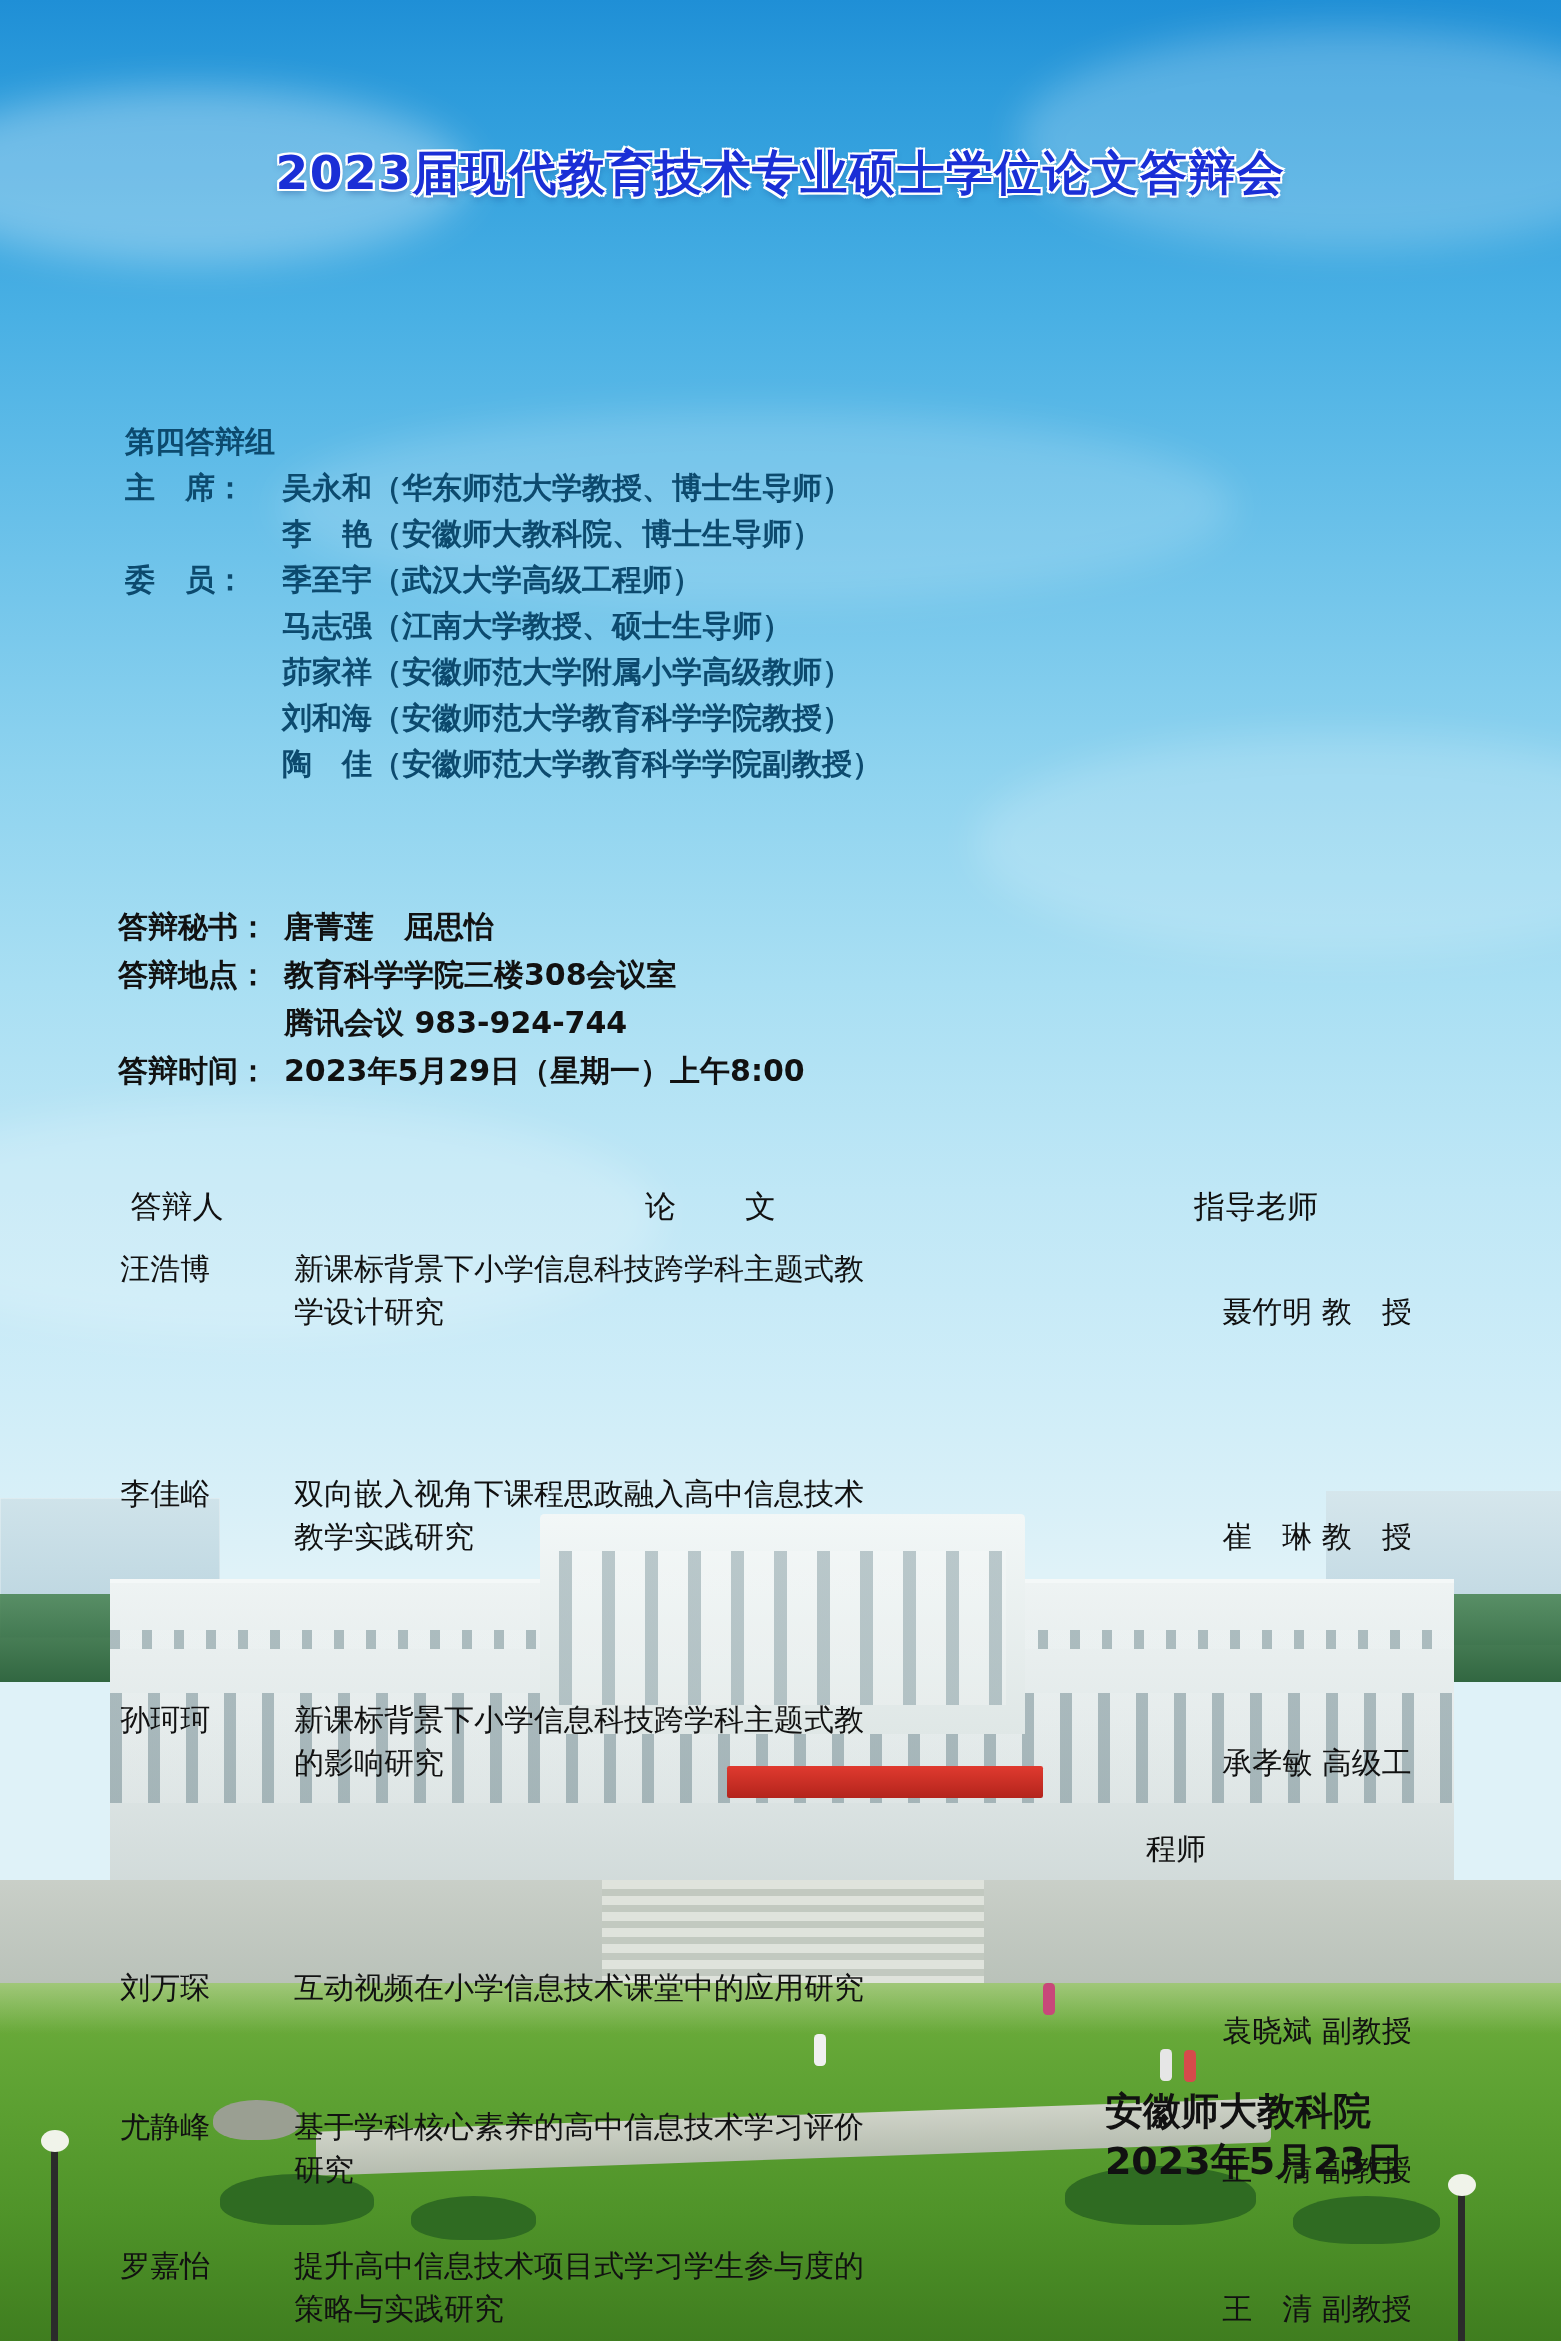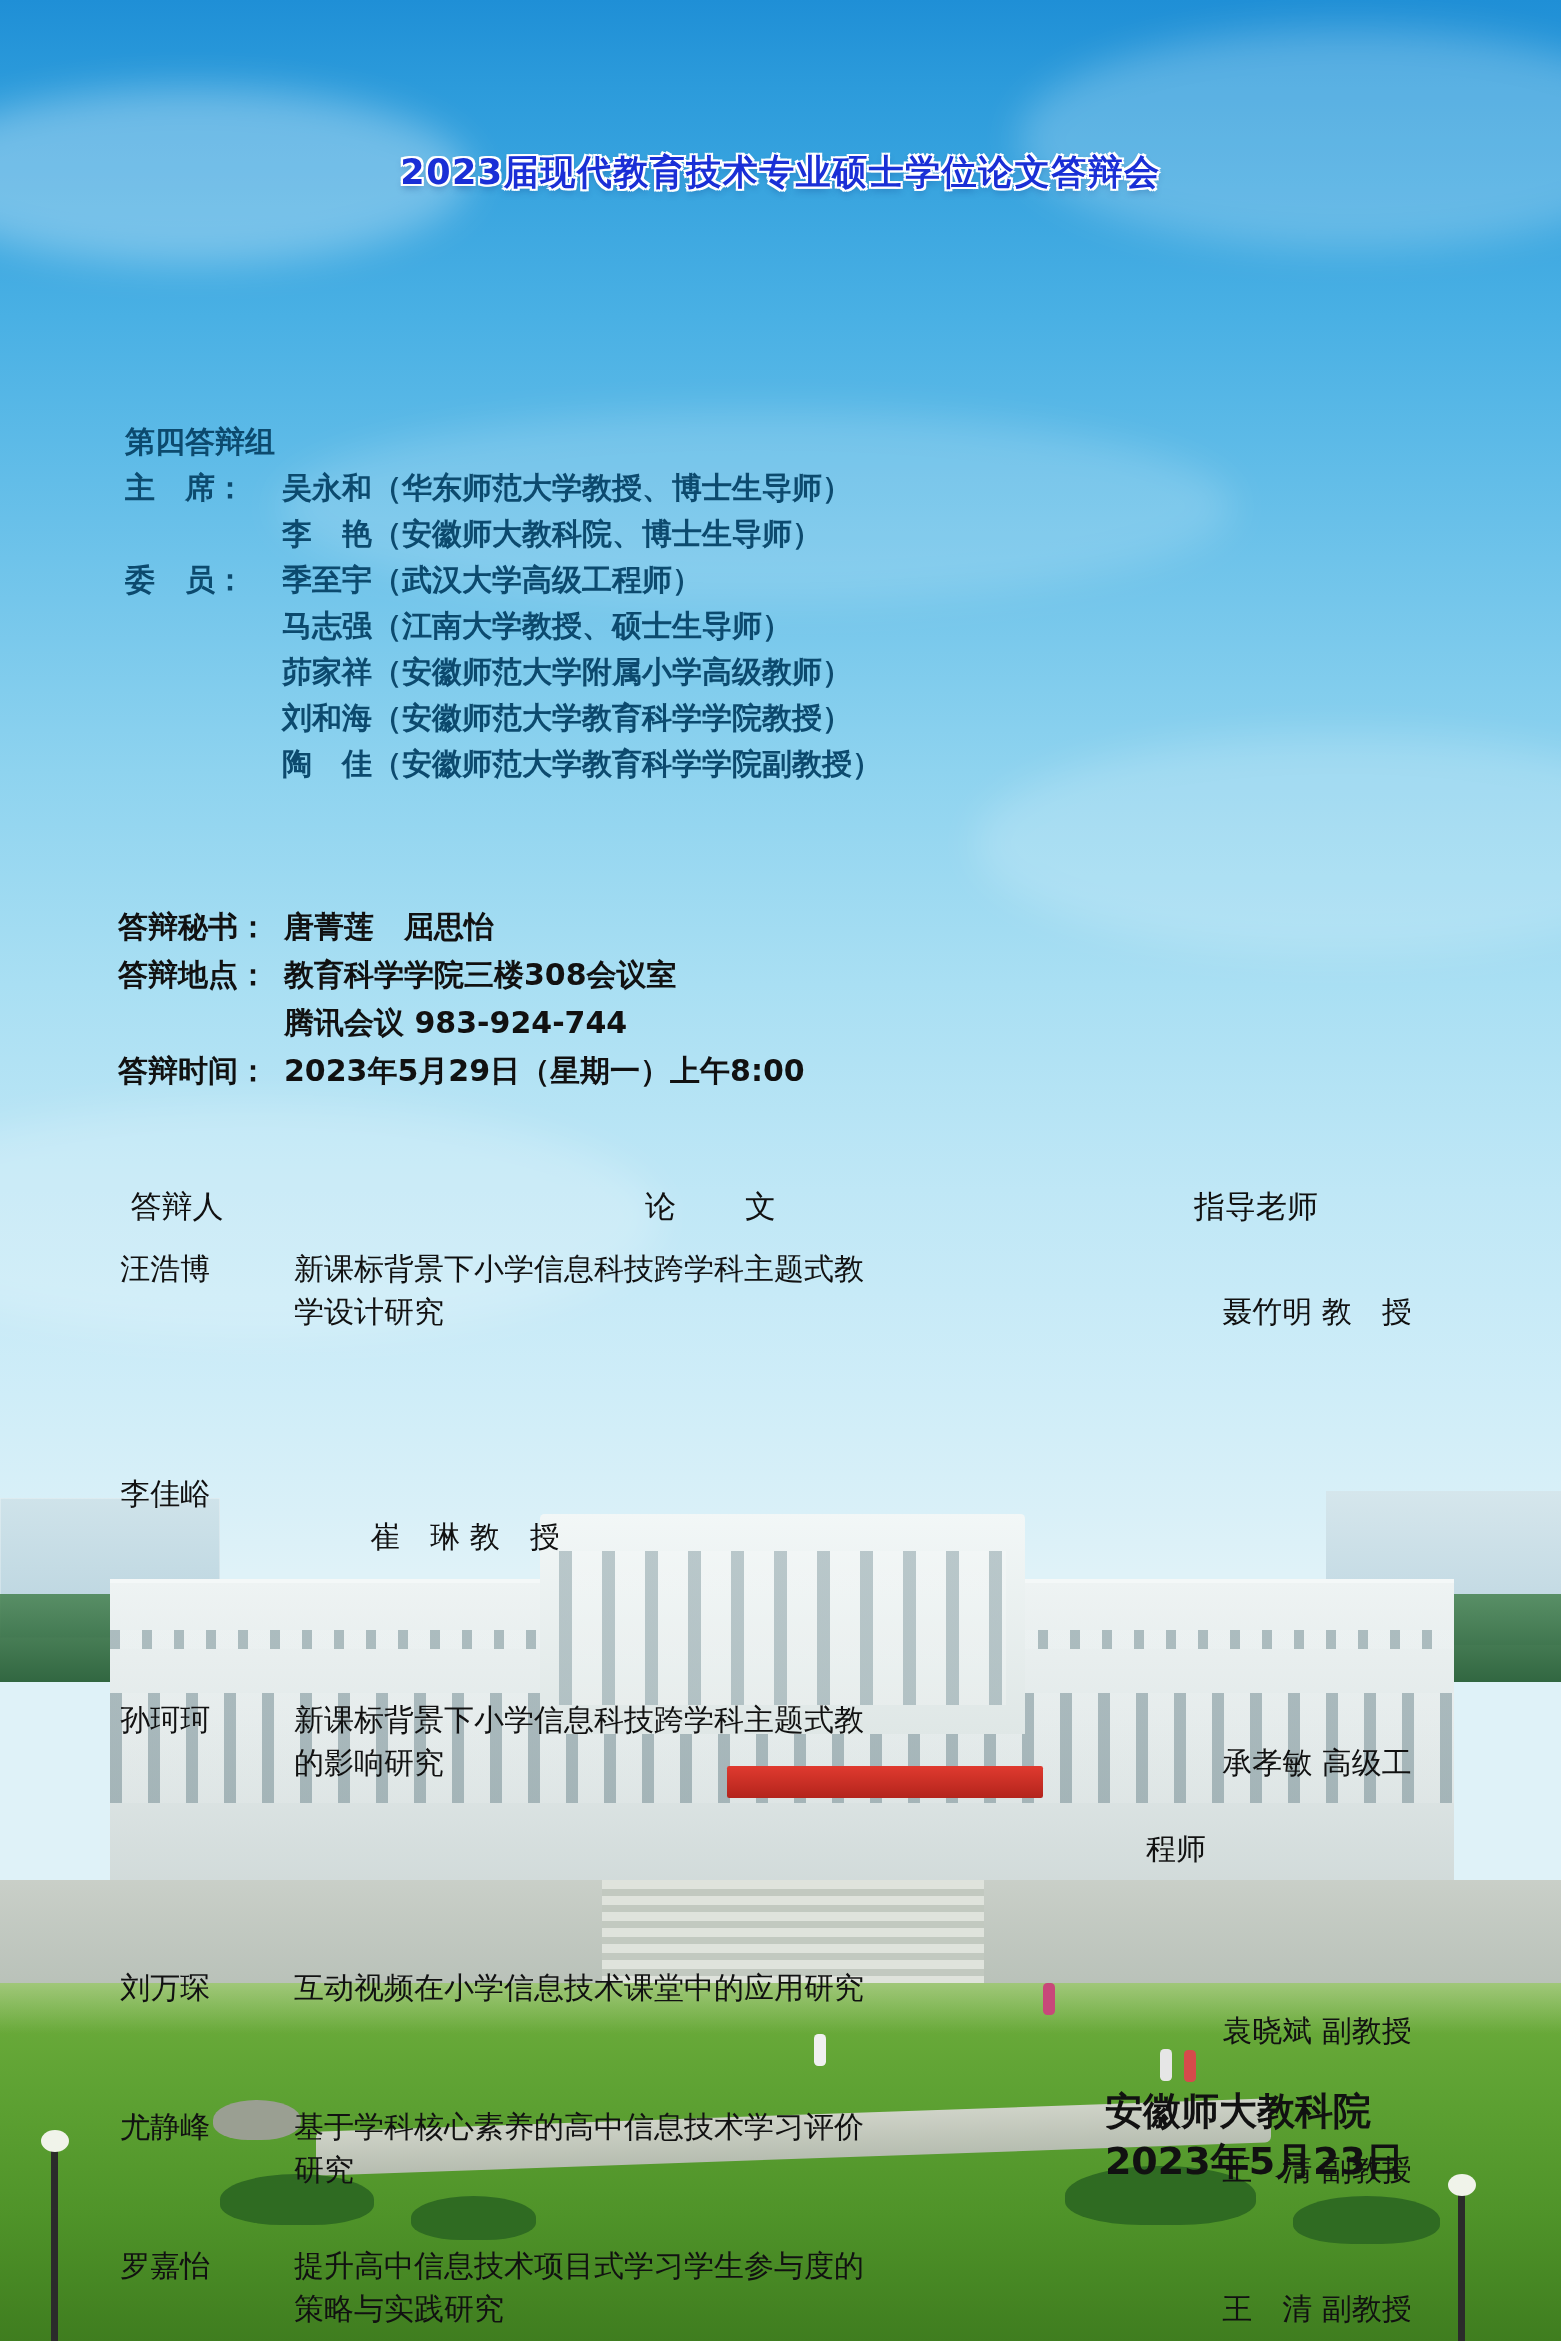--- a/index.html
+++ b/index.html
@@ -130,21 +130,21 @@
     font-family:"DejaVu Sans", sans-serif;
     font-weight:bold;
     color:#1a2fd6;
     letter-spacing:1.5px;
     text-shadow:
        1.5px 0 0 #fff, -1.5px 0 0 #fff, 0 1.5px 0 #fff, 0 -1.5px 0 #fff,
        2.2px 2.2px 0 #fff, -2.2px 2.2px 0 #fff, 2.2px -2.2px 0 #fff, -2.2px -2.2px 0 #fff,
        0 4.4px 7.3px rgba(0,40,120,.35);
   }
   .t1 { font-size:44px; line-height:56px; }
-  .t2 { font-size:35px; line-height:63px; }
+  .t2 { font-size:47px; line-height:63px; }
 
   .panel {
     position:absolute; left:125px; top:419px; width:1307px;
     color:#0c4a6e;
     font-weight:bold;
     font-size:30px;
     line-height:46px;
   }
   .row { display:flex; }
   .lbl { width:157px; flex:0 0 157px; white-space:pre; }
@@ -271,20 +271,24 @@
         <span class="l2t">学设计研究</span>
       </div>
       <div class="c-adv">
         <span>聂竹明 教　授</span>
         <span class="second"></span>
       </div>
     </div>
 
     <div class="trow">
       <div class="c-name">李佳峪</div>
+      <div class="c-title">
+        <span class="l2t">双向嵌入视角下课程思政融入高中信息技术</span>
+        <span class="l2t">教学实践研究</span>
+      </div>
       <div class="c-adv">
         <span>崔　琳 教　授</span>
         <span class="second"></span>
       </div>
     </div>
 
     <div class="trow">
       <div class="c-name">孙珂珂</div>
       <div class="c-title">
         <span class="l2t">新课标背景下小学信息科技跨学科主题式教</span>

